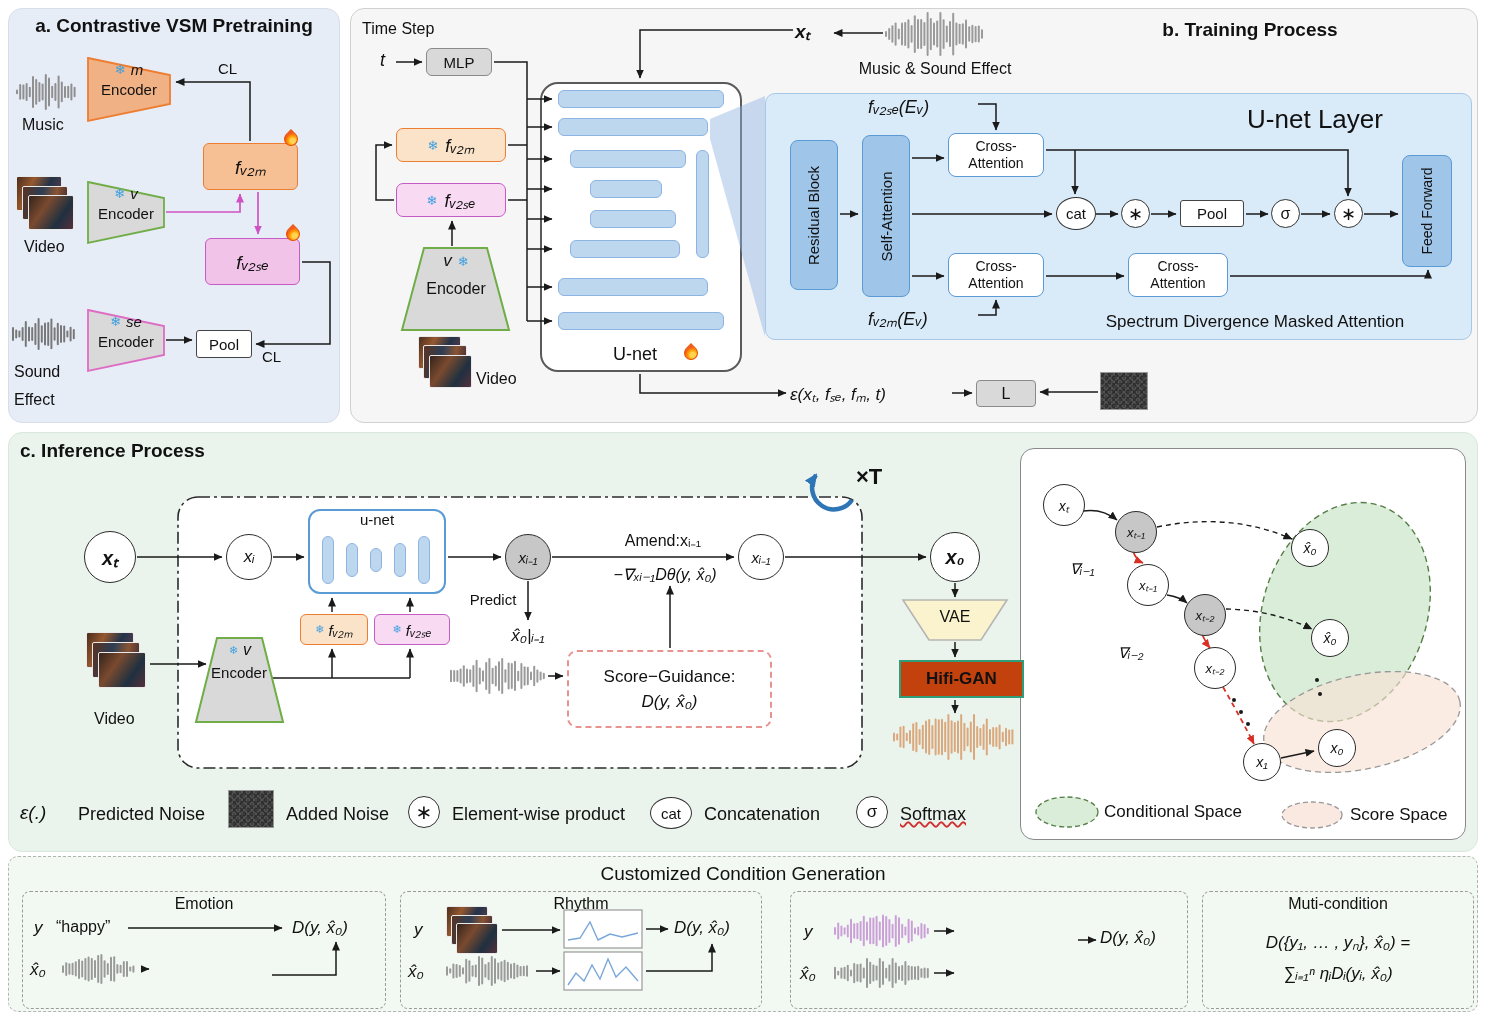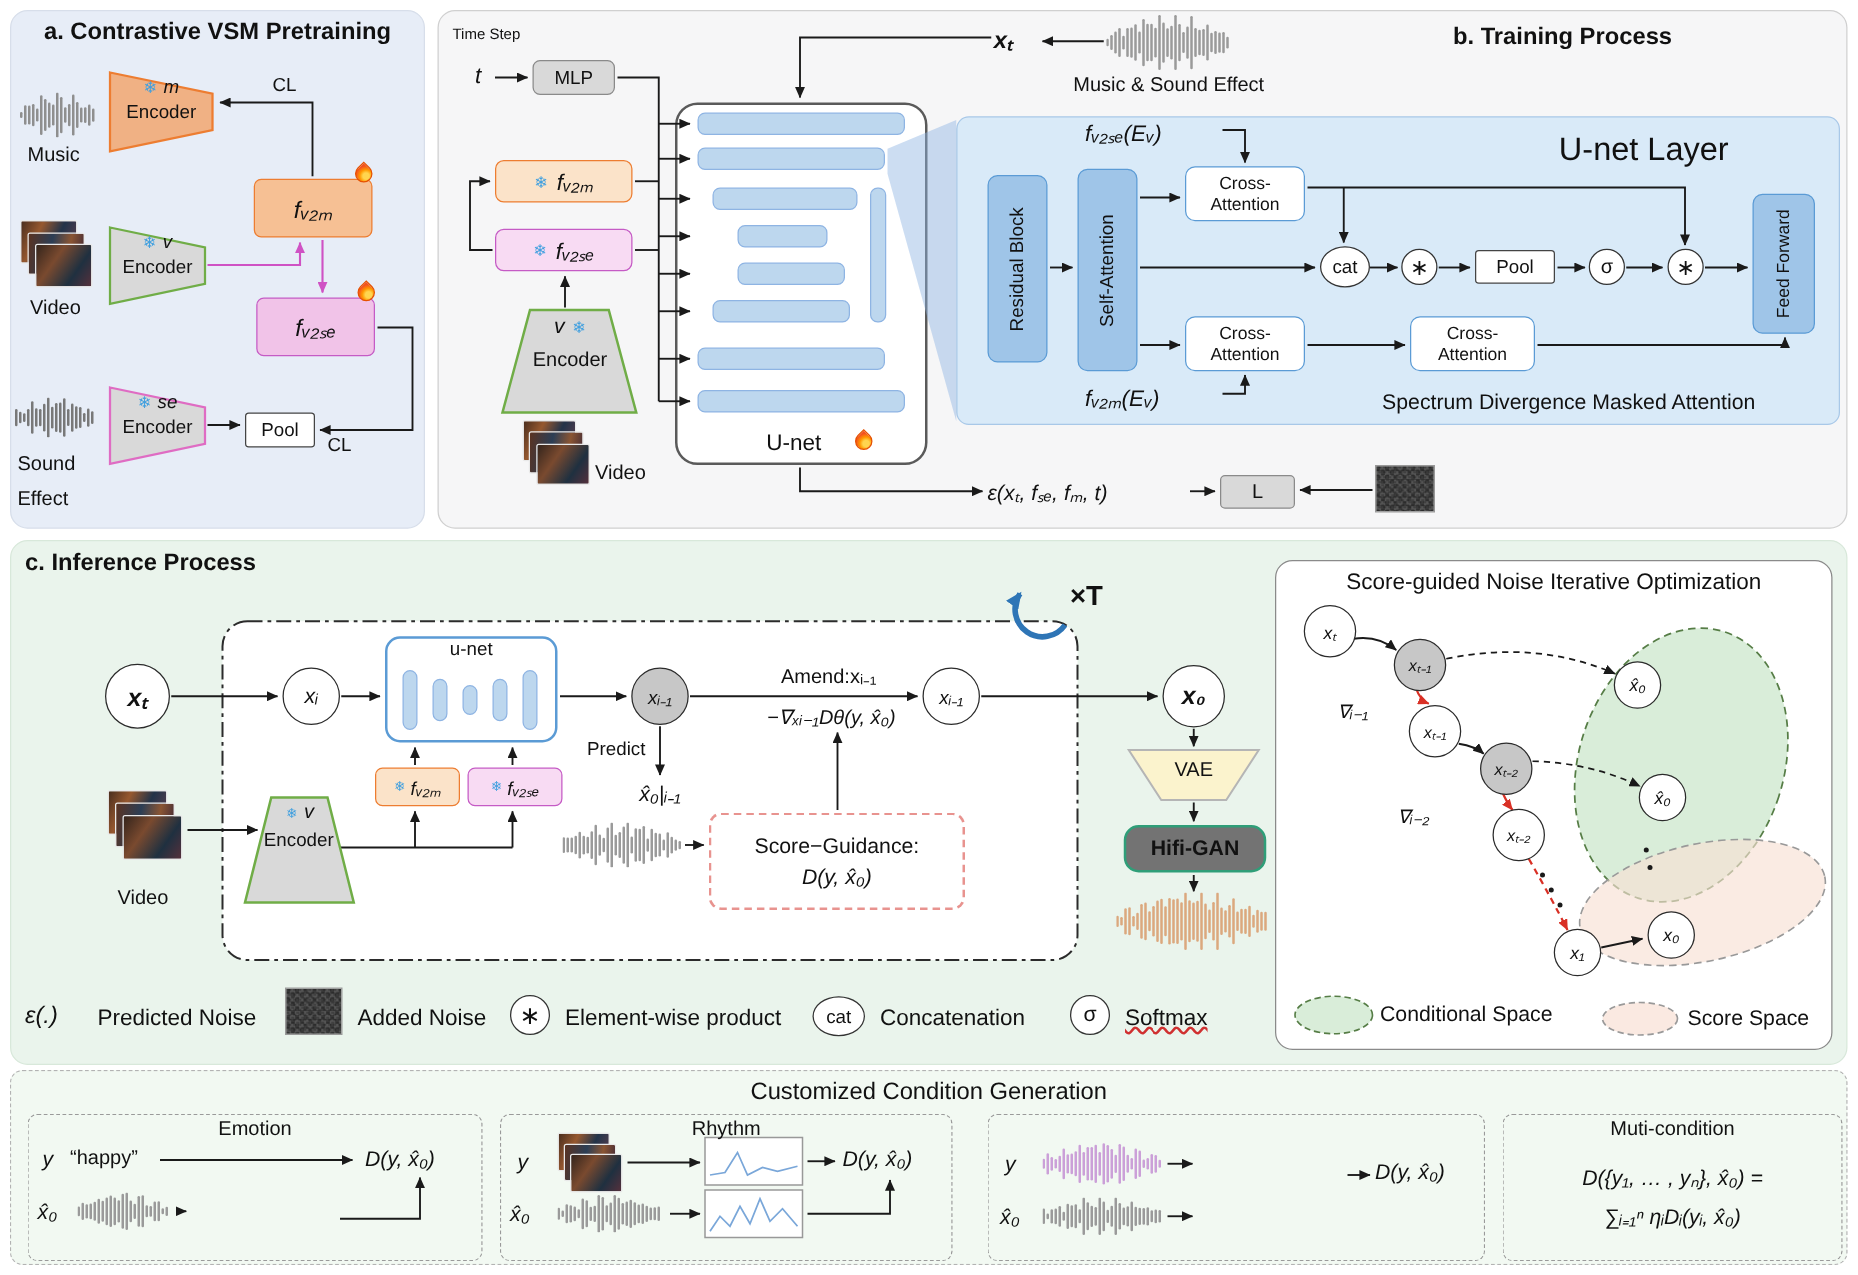--- a/index.html
+++ b/index.html
@@ -264,21 +264,21 @@
         <rect x="54.4" y="12.4" width="2" height="7.1" rx="1"></rect>
         <rect x="57.6" y="8.7" width="2" height="14.7" rx="1"></rect>
         <rect x="60.8" y="10.9" width="2" height="10.3" rx="1"></rect>
       </svg>
     </div>
   <div class="ct" style="left:14px;top:358px;width:64px;font-size:16px;line-height:28px">Sound Effect</div>
   <div class="ct cen" style="left:196px;top:330px;width:56px;height:28px;background:#fff;border:1.5px solid #444;border-radius:3px;font-size:15px">Pool</div>
   <div class="ct" style="left:262px;top:348px;font-size:15px">CL</div>
 
   <div class="ct cen b" style="left:1095px;top:18px;width:310px;height:24px;font-size:19px">b. Training Process</div>
-  <div class="ct" style="left:362px;top:20px;font-size:12px">Time Step</div>
+  <div class="ct" style="left:362px;top:20px;font-size:16px">Time Step</div>
   <div class="ct it" style="left:380px;top:50px;font-size:18px">t</div>
   <div class="ct cen" style="left:426px;top:48px;width:66px;height:28px;background:#d9d9d9;border:1px solid #8a8a8a;border-radius:6px;font-size:15px">MLP</div>
   <div class="ct cen" style="left:396px;top:128px;width:110px;height:34px;background:#fbe3c9;border:1.8px solid #ed7d31;border-radius:7px;gap:7px">
     <span class="snow">❄</span>
     <span class="it" style="font-size:18px">fᵥ₂ₘ</span>
   </div>
   <div class="ct cen" style="left:396px;top:183px;width:110px;height:34px;background:#f8dbf3;border:1.8px solid #c55bc5;border-radius:7px;gap:7px">
     <span class="snow">❄</span>
     <span class="it" style="font-size:18px">fᵥ₂ₛₑ</span>
   </div>
@@ -438,21 +438,21 @@
   </div>
   <div class="ct cen" style="left:206px;top:664px;width:66px;height:16px;font-size:15px">Encoder</div>
   <div class="ct thumbs" style="left:86px;top:632px;width:60px;height:56px">
       <i></i>
       <i></i>
       <i></i>
     </div>
   <div class="ct" style="left:94px;top:710px;font-size:16px">Video</div>
   <div class="ct circ b" style="left:930px;top:532px;width:50px;height:50px;font-size:20px">x₀</div>
   <div class="ct cen" style="left:928px;top:607px;width:54px;height:20px;font-size:16px">VAE</div>
-  <div class="ct cen b" style="left:899px;top:660px;width:114px;height:38px;background:#737373;border:2px solid #2f9e78;border-radius:12px;font-size:17px">Hifi-GAN</div>
+  <div class="ct cen b" style="left:899px;top:660px;width:125px;height:38px;background:#c2410c;border:2px solid #2f9e78;border-radius:0;font-size:17px">Hifi-GAN</div>
   <div class="ct wave" style="left:893px;top:714px;color:#dba87e">
       <svg width="124" height="46" style="display:block">
         <rect x="0.0" y="18.5" width="2" height="9.0" rx="1"></rect>
         <rect x="3.2" y="19.6" width="2" height="6.8" rx="1"></rect>
         <rect x="6.4" y="12.5" width="2" height="21.1" rx="1"></rect>
         <rect x="9.6" y="11.8" width="2" height="22.4" rx="1"></rect>
         <rect x="12.8" y="18.8" width="2" height="8.4" rx="1"></rect>
         <rect x="16.0" y="16.1" width="2" height="13.8" rx="1"></rect>
         <rect x="19.2" y="9.2" width="2" height="27.7" rx="1"></rect>
         <rect x="22.4" y="7.9" width="2" height="30.3" rx="1"></rect>
@@ -482,21 +482,20 @@
         <rect x="99.2" y="13.0" width="2" height="20.0" rx="1"></rect>
         <rect x="102.4" y="12.9" width="2" height="20.2" rx="1"></rect>
         <rect x="105.6" y="10.5" width="2" height="25.1" rx="1"></rect>
         <rect x="108.8" y="17.8" width="2" height="10.4" rx="1"></rect>
         <rect x="112.0" y="13.8" width="2" height="18.4" rx="1"></rect>
         <rect x="115.2" y="15.4" width="2" height="15.1" rx="1"></rect>
         <rect x="118.4" y="15.3" width="2" height="15.3" rx="1"></rect>
       </svg>
     </div>
 
-  <div class="ct cen" style="left:1030px;top:454px;width:426px;height:22px;font-size:18px">Score-guided Noise Iterative Optimization</div>
   <div class="ct circ" style="left:1043px;top:484px;width:42px;height:42px;font-size:14px">xₜ</div>
   <div class="ct circ gray" style="left:1115px;top:511px;width:42px;height:42px;font-size:13px">xₜ₋₁</div>
   <div class="ct circ" style="left:1127px;top:564px;width:42px;height:42px;font-size:13px">xₜ₋₁</div>
   <div class="ct circ gray" style="left:1184px;top:594px;width:42px;height:42px;font-size:13px">xₜ₋₂</div>
   <div class="ct circ" style="left:1194px;top:647px;width:42px;height:42px;font-size:13px">xₜ₋₂</div>
   <div class="ct it" style="left:1070px;top:560px;font-size:15px">∇ᵢ₋₁</div>
   <div class="ct it" style="left:1118px;top:644px;font-size:15px">∇ᵢ₋₂</div>
   <div class="ct circ" style="left:1291px;top:529px;width:38px;height:38px;font-size:14px">x̂₀</div>
   <div class="ct circ" style="left:1311px;top:619px;width:38px;height:38px;font-size:14px">x̂₀</div>
   <div class="ct circ" style="left:1243px;top:743px;width:38px;height:38px;font-size:14px">x₁</div>

